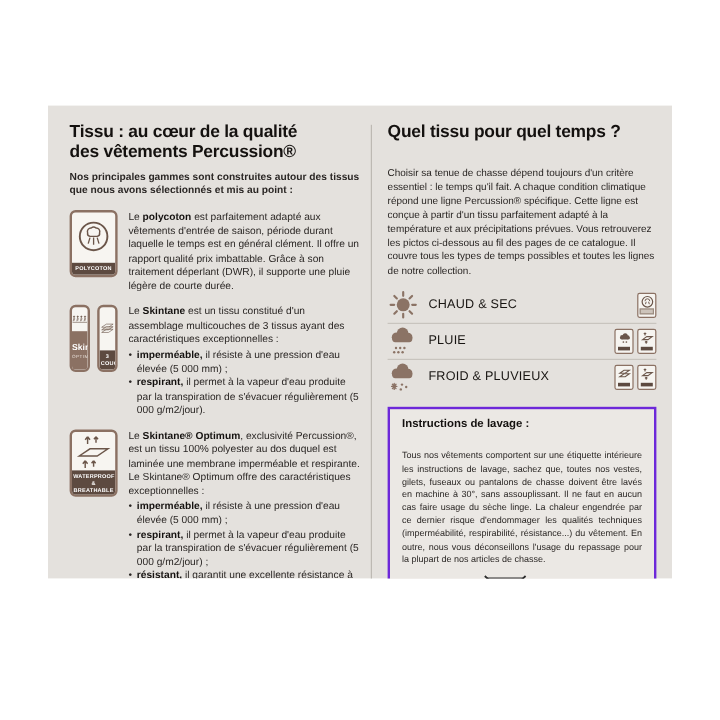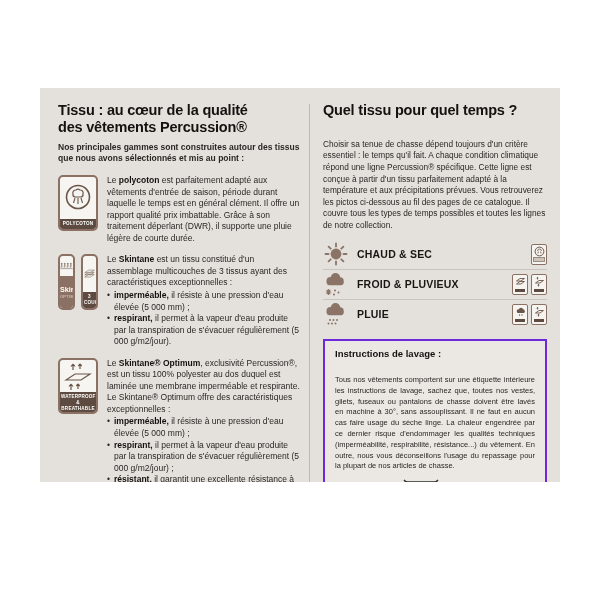--- a/index.html
+++ b/index.html
@@ -39,21 +39,21 @@
   .sec-text{flex:1;font-size:8.5px;line-height:1.36;color:#2a2624;}
   .sec-text .b{font-weight:bold;color:#14110f;}
   ul.feat{list-style:none;margin:1px 0 0;padding:0;}
   ul.feat li{padding-left:7px;position:relative;}
   ul.feat li::before{content:"•";position:absolute;left:0;top:0;}
   .intro2{font-size:8.3px;line-height:1.4;margin-top:20px;color:#2a2624;}
   .wtable{margin-top:8px;}
   .wrow{display:flex;align-items:center;height:29px;border-top:1px solid #c8c4be;}
   .wrow:first-child{border-top:none;}
   .wicon{width:34px;flex:none;display:flex;align-items:center;}
-  .wlabel{font-size:10.5px;font-weight:bold;letter-spacing:.2px;color:#181512;}
+  .wlabel{font-size:10.5px;font-weight:normal;letter-spacing:.2px;color:#181512;}
   .wbadges{margin-left:auto;display:flex;gap:3px;}
   .mini{
     width:16px;height:21px;border:1px solid #8b7163;border-radius:2px;background:#f6f4f0;
     box-sizing:border-box;display:flex;flex-direction:column;align-items:center;
     justify-content:space-between;padding-top:1px;
   }
   .mini .mbar{width:10px;height:3px;background:#5d4a40;margin-bottom:1.5px;}
   .mini .mbar.light{background:#cdc4bb;border:0.5px solid #9b8c80;}
   .washbox{
     margin-top:10px;border:2px solid #6d28d9;background:#ebe8e4;
@@ -201,36 +201,40 @@
 
 
       <div class="wrow">
         <span class="wicon">
           <svg width="26" height="26" viewBox="0 0 26 26">
             <g fill="#8b7365">
               <circle cx="7.5" cy="10" r="4"></circle>
                 <circle cx="12.5" cy="6.8" r="4.8"></circle>
                 <circle cx="17" cy="10" r="3.7"></circle>
               <rect x="3.8" y="9" width="16.8" height="5.2" rx="2.6"></rect>
-              <circle cx="12" cy="19.5" r="1"></circle>
-                <circle cx="15.5" cy="21.5" r="1"></circle>
-                <circle cx="11" cy="23.5" r="1"></circle>
+              <circle cx="7" cy="19" r="1"></circle>
+                <circle cx="10.5" cy="19" r="1"></circle>
+                <circle cx="14" cy="19" r="1"></circle>
+              <circle cx="5.5" cy="22.5" r="1"></circle>
+                <circle cx="9" cy="22.5" r="1"></circle>
+                <circle cx="12.5" cy="22.5" r="1"></circle>
             </g>
-            <g stroke="#8b7365" stroke-width="1.1" stroke-linecap="round">
-              <path d="M5.5 18.5 v5 M3.3 21 h4.4 M4 19.2 l3 3.6 M7 19.2 l-3 3.6"></path>
-            </g>
-          </svg>
-        </span>
-        <span class="wlabel">FROID &amp; PLUVIEUX</span>
+          </svg>
+        </span>
+        <span class="wlabel">PLUIE</span>
         <span class="wbadges">
           <span class="mini">
             <svg width="11" height="11" viewBox="0 0 11 11">
-                <g fill="none" stroke="#6b564a" stroke-width="0.9">
-                  <path d="M1.5 5 l3.5-2.5 h4.5 l-3.5 2.5 z"></path>
-                  <path d="M1.5 8 l3.5-2.5 h4.5 l-3.5 2.5 z"></path>
+                <g fill="#6b564a">
+                  <circle cx="3.5" cy="5" r="1.8"></circle>
+                  <circle cx="6" cy="3.8" r="2.1"></circle>
+                  <circle cx="8" cy="5" r="1.7"></circle>
+                  <rect x="2" y="4.6" width="7.7" height="2.4" rx="1.2"></rect>
+                  <circle cx="4.5" cy="9" r="0.7"></circle>
+                  <circle cx="7" cy="9" r="0.7"></circle>
                 </g>
               </svg>
             <span class="mbar"></span>
           </span>
           <span class="mini">
             <svg width="11" height="11" viewBox="0 0 11 11">
                 <g fill="none" stroke="#6b564a" stroke-width="0.9">
                   <path d="M1.5 7 l3.5-2.5 h4.5 l-3.5 2.5 z"></path>
                   <path d="M3.5 3.5 v-2.2 M3.5 1.3 l-1 1 M3.5 1.3 l1 1"></path>
                   <path d="M4.5 10.5 v-2.2 M4.5 8.3 l-1 1 M4.5 8.3 l1 1"></path>
@@ -242,40 +246,36 @@
       </div>
 
       <div class="wrow">
         <span class="wicon">
           <svg width="26" height="26" viewBox="0 0 26 26">
             <g fill="#8b7365">
               <circle cx="7.5" cy="10" r="4"></circle>
                 <circle cx="12.5" cy="6.8" r="4.8"></circle>
                 <circle cx="17" cy="10" r="3.7"></circle>
               <rect x="3.8" y="9" width="16.8" height="5.2" rx="2.6"></rect>
-              <circle cx="7" cy="19" r="1"></circle>
-                <circle cx="10.5" cy="19" r="1"></circle>
-                <circle cx="14" cy="19" r="1"></circle>
-              <circle cx="5.5" cy="22.5" r="1"></circle>
-                <circle cx="9" cy="22.5" r="1"></circle>
-                <circle cx="12.5" cy="22.5" r="1"></circle>
+              <circle cx="12" cy="19.5" r="1"></circle>
+                <circle cx="15.5" cy="21.5" r="1"></circle>
+                <circle cx="11" cy="23.5" r="1"></circle>
             </g>
-          </svg>
-        </span>
-        <span class="wlabel">PLUIE</span>
+            <g stroke="#8b7365" stroke-width="1.1" stroke-linecap="round">
+              <path d="M5.5 18.5 v5 M3.3 21 h4.4 M4 19.2 l3 3.6 M7 19.2 l-3 3.6"></path>
+            </g>
+          </svg>
+        </span>
+        <span class="wlabel">FROID &amp; PLUVIEUX</span>
         <span class="wbadges">
           <span class="mini">
             <svg width="11" height="11" viewBox="0 0 11 11">
-                <g fill="#6b564a">
-                  <circle cx="3.5" cy="5" r="1.8"></circle>
-                  <circle cx="6" cy="3.8" r="2.1"></circle>
-                  <circle cx="8" cy="5" r="1.7"></circle>
-                  <rect x="2" y="4.6" width="7.7" height="2.4" rx="1.2"></rect>
-                  <circle cx="4.5" cy="9" r="0.7"></circle>
-                  <circle cx="7" cy="9" r="0.7"></circle>
+                <g fill="none" stroke="#6b564a" stroke-width="0.9">
+                  <path d="M1.5 5 l3.5-2.5 h4.5 l-3.5 2.5 z"></path>
+                  <path d="M1.5 8 l3.5-2.5 h4.5 l-3.5 2.5 z"></path>
                 </g>
               </svg>
             <span class="mbar"></span>
           </span>
           <span class="mini">
             <svg width="11" height="11" viewBox="0 0 11 11">
                 <g fill="none" stroke="#6b564a" stroke-width="0.9">
                   <path d="M1.5 7 l3.5-2.5 h4.5 l-3.5 2.5 z"></path>
                   <path d="M3.5 3.5 v-2.2 M3.5 1.3 l-1 1 M3.5 1.3 l1 1"></path>
                   <path d="M4.5 10.5 v-2.2 M4.5 8.3 l-1 1 M4.5 8.3 l1 1"></path>

